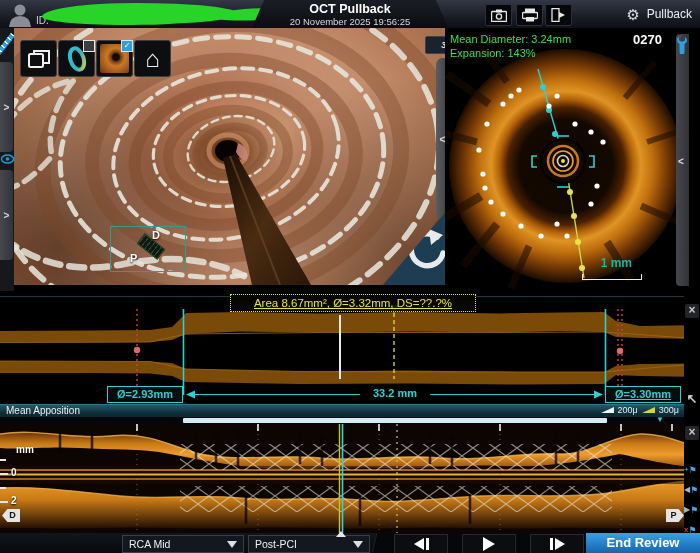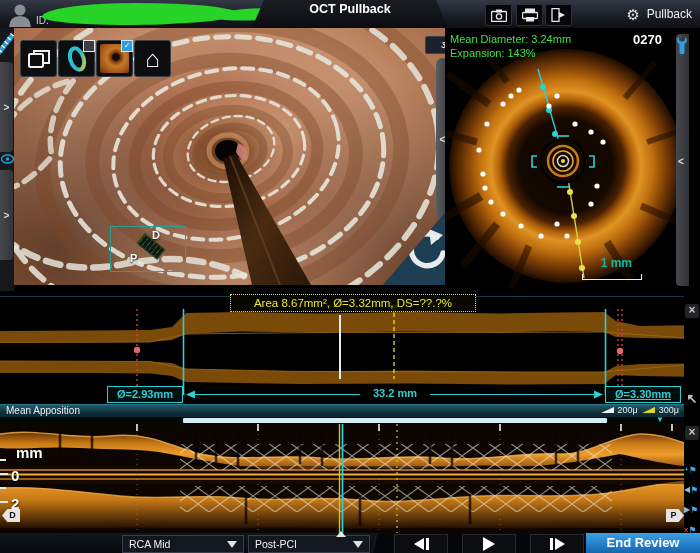--- a/index.html
+++ b/index.html
@@ -49,36 +49,36 @@
   #oct-panel{left:445px;top:28px;width:245px;height:268px;background:#000;}
   #oct-readouts{left:5px;top:4px;font-size:11px;color:#3fe04b;line-height:14px;}
   #frame-num{right:28px;top:4px;font-size:13px;font-weight:bold;color:#fff;}
   #oct-tab{right:1px;top:6px;width:13px;height:252px;background:linear-gradient(90deg,#46484e,#303236);border-radius:4px 0 0 4px;}
   #oct-tab .ch{position:absolute;left:2px;top:122px;color:#ddd;font-size:10px;font-weight:bold;}
   #scale1mm{right:58px;top:228px;color:#14b8a6;font-size:12px;font-weight:bold;}
   #scalebar{right:48px;top:246px;width:58px;height:5px;border-left:1px solid #e8e8e8;border-right:1px solid #e8e8e8;border-bottom:1px solid #e8e8e8;}
   
   #dia-panel{left:0;top:296px;width:700px;height:108px;background:#000;border-top:1px solid #173c46;}
   #area-box{left:230px;top:294px;width:244px;height:16px;background:rgba(8,8,0,.92);border:1px dotted #e8e830;
-     color:#e8e830;font-size:11.5px;text-align:center;line-height:16px;z-index:5;}
+     color:#e8e830;font-size:11.5px;text-align:center;line-height:16px;z-index:5;text-decoration:underline;}
   .meas-box{top:386px;height:15px;background:rgba(2,16,16,.9);border:1px solid #2ad0d4;color:#2ad0d4;
      font-size:11px;font-weight:bold;text-align:center;line-height:15px;z-index:4;}
   #len-label{left:360px;top:386px;width:70px;height:15px;background:#000;color:#2ad0d4;font-size:11px;font-weight:bold;
      text-align:center;line-height:15px;z-index:4;}
   
   #stent-head{left:0;top:404px;width:700px;height:13px;background:linear-gradient(#265a68,#0e2f3a 60%,#0a2530);border-top:1px solid #2a7a8a;}
   #stent-title{left:6px;top:405px;font-size:10px;color:#eef2f4;}
   #stent-legend{right:3px;top:405px;display:flex;align-items:center;gap:4px;color:#e8ecee;font-size:9px;}
   .wedge{width:0;height:0;border-style:solid;border-width:0 0 6px 13px;border-color:transparent;}
   #stent-bar-row{left:0;top:417px;width:700px;height:7px;background:#02070a;}
   #stent-bar{left:183px;top:1px;width:424px;height:5px;background:#d4edf2;border-radius:1px;}
   .tiny-marker{font-size:8px;line-height:8px;}
   
   #lmode{left:0;top:424px;width:700px;height:109px;background:#0c0501;}
-  .yaxis{color:#fff;font-size:15px;font-weight:bold;text-shadow:0 1px 2px #000;z-index:3;}
+  .yaxis{color:#fff;font-size:10px;font-weight:bold;text-shadow:0 1px 2px #000;z-index:3;}
   .ydash{left:0;width:8px;height:2px;background:#e8e8e8;z-index:3;}
   .dptag{width:15px;height:13px;background:#e4e4e4;color:#111;font-size:9px;font-weight:bold;text-align:center;line-height:13px;z-index:3;}
   
   #right-col{left:684px;top:296px;width:16px;height:237px;background:#000;z-index:6;}
   .xbtn{left:1px;width:14px;height:14px;background:#222428;border-radius:2px;color:#c8c8c8;
      font-size:12px;font-weight:bold;line-height:13px;text-align:center;}
   .flagbtn{left:0;width:16px;height:15px;font-size:9px;line-height:15px;color:#4aa4e0;white-space:nowrap;}
   .flagbtn .pre{font-size:8px;vertical-align:1px;}
   
   #bottombar{left:0;top:533px;width:700px;height:20px;background:linear-gradient(#11151d,#07090d);}
@@ -105,20 +105,21 @@
   <div id="topbar" class="abs">
     <svg class="abs" style="left:7px;top:2px" width="26" height="25" viewBox="0 0 26 25">
       <circle cx="13" cy="8" r="5.5" fill="#8a8d93"></circle>
         <path d="M2 25 Q3 14 13 14 Q23 14 24 25 Z" fill="#8a8d93"></path>
     </svg>
     <div id="id-label" class="abs">ID.</div>
     <div class="abs blob" style="left:42px;top:3px;width:196px;height:22px;border-radius:48% 52% 60% 40%/62% 48% 52% 38%;"></div>
     <div class="abs blob" style="left:214px;top:8px;width:96px;height:12px;border-radius:40% 60% 50% 50%/55% 45% 55% 45%;transform:rotate(-3deg);"></div>
     <div id="title-tab" class="abs">
       <div class="t1">OCT Pullback</div>
+      <div class="t2">20 November 2025 19:56:25</div>
     </div>
     <div class="abs tb-btn" style="left:485px">
       <svg width="16" height="13" viewBox="0 0 16 13">
         <rect x="0.5" y="2.5" width="15" height="10" rx="1" fill="none" stroke="#e8e8e8" stroke-width="1.4"></rect>
         <rect x="5" y="0.5" width="6" height="3" fill="#e8e8e8"></rect>
           <circle cx="8" cy="7.5" r="2.6" fill="none" stroke="#e8e8e8" stroke-width="1.3"></circle>
       </svg>
     </div>
     <div class="abs tb-btn" style="left:516px">
       <svg width="16" height="14" viewBox="0 0 16 14">

